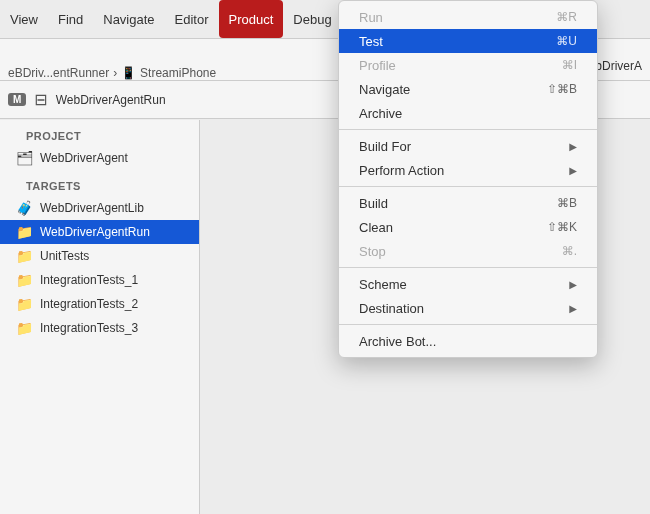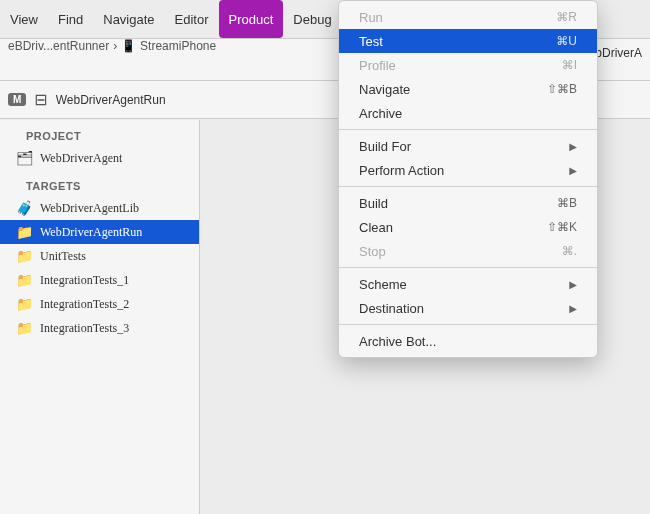--- a/index.html
+++ b/index.html
@@ -27,29 +27,29 @@
       padding: 16px 10px;
       height: 100%;
       display: flex;
       align-items: center;
       font-size: 13px;
       color: #333;
       cursor: default;
       white-space: nowrap;
     }
     .menubar-item.active {
-      background: #a21caf;
+      background: #b91c1c;
       color: white;
       border-radius: 4px;
     }
 
     
     .toolbar {
       display: flex;
-      align-items: flex-start;
+      align-items: flex-end;
       background: #f5f5f5;
       height: 42px;
       border-bottom: 1px solid #ccc;
       padding: 0 8px;
       gap: 20px;
     }
     .toolbar-breadcrumb {
       display: flex;
       align-items: center;
       font-size: 12px;
@@ -158,21 +158,20 @@
     }
     .item-icon {
       font-size: 14px;
       width: 18px;
       text-align: center;
     }
     .item-label {
       white-space: nowrap;
       overflow: hidden;
       text-overflow: ellipsis;
-      font-family: Liberation Serif, serif;
     }
 
     
     .dropdown-menu {
       position: absolute;
       top: 0px;
       left: 338px;
       width: 260px;
       background: #f6f6f6;
       border: 1px solid #ccc;

